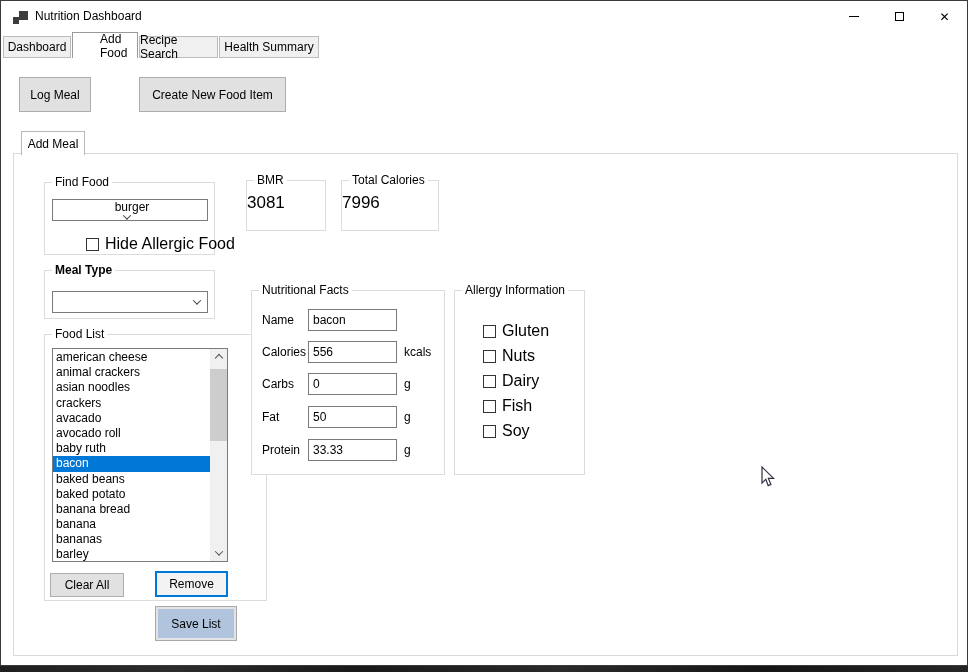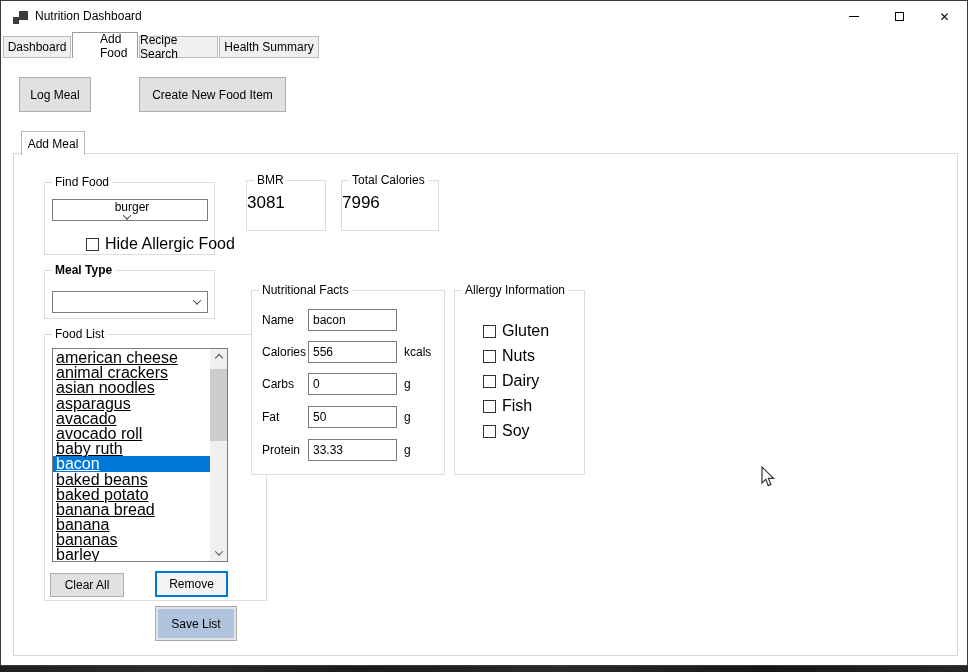--- a/index.html
+++ b/index.html
@@ -64,21 +64,21 @@
   .chev.up { transform:rotate(45deg); }
 
   
   .cb-row { position:absolute; display:flex; align-items:center; gap:6px; }
   .cb { width:13px; height:13px; border:1px solid #333; background:#fff; flex:0 0 auto; }
   .cb-label { font-size:16px; white-space:nowrap; }
 
   
   .listbox { position:absolute; left:7px; top:13px; width:176px; height:214px; border:1px solid #7a7a7a; background:#fff; overflow:hidden; }
   .list-items { position:absolute; left:0; top:1px; width:157px; }
-  .list-item { height:15.2px; line-height:15.2px; padding-left:3px; font-size:16px; white-space:nowrap;text-decoration:underline; }
+  .list-item { height:15.2px; line-height:15.2px; padding-left:3px; font-size:12px; white-space:nowrap; }
   .list-item.sel { background:#0078d7; color:#fff; }
   .scrollbar { position:absolute; right:0; top:0; width:17px; height:212px; background:#f0f0f0; }
   .sb-btn { position:absolute; left:0; width:17px; height:17px; display:flex; align-items:center; justify-content:center; }
   .sb-up { top:0; } .sb-down { bottom:0; }
   .sb-thumb { position:absolute; left:0; top:20px; width:17px; height:72px; background:#cdcdcd; }
   .sb-btn .chev { border-color:#505050; }
 
   .btn-clearall { position:absolute; left:48px; top:571px; width:74px; height:24px; }
   .btn-remove { position:absolute; left:153px; top:569px; width:73px; height:26px; background:#f3f3f3; border:2px solid #0078d7; display:flex; align-items:center; justify-content:center; }
   .btn-savelist { position:absolute; left:153px; top:604px; width:82px; height:35px; background:#b0c4de; border:1px solid #a8a8a8; box-shadow:inset 0 0 0 2px #e4e4e4; display:flex; align-items:center; justify-content:center; }
@@ -168,21 +168,21 @@
         </div>
       </div>
 
       <div class="groupbox gb-foodlist" style="left:30px;top:180px;">
         <span class="gb-label">Food List</span>
         <div class="listbox">
           <div class="list-items">
             <div class="list-item">american cheese</div>
             <div class="list-item">animal crackers</div>
             <div class="list-item">asian noodles</div>
-            <div class="list-item">asparagus</div>
+            <div class="list-item">crackers</div>
             <div class="list-item">avacado</div>
             <div class="list-item">avocado roll</div>
             <div class="list-item">baby ruth</div>
             <div class="list-item sel">bacon</div>
             <div class="list-item">baked beans</div>
             <div class="list-item">baked potato</div>
             <div class="list-item">banana bread</div>
             <div class="list-item">banana</div>
             <div class="list-item">bananas</div>
             <div class="list-item">barley</div>

